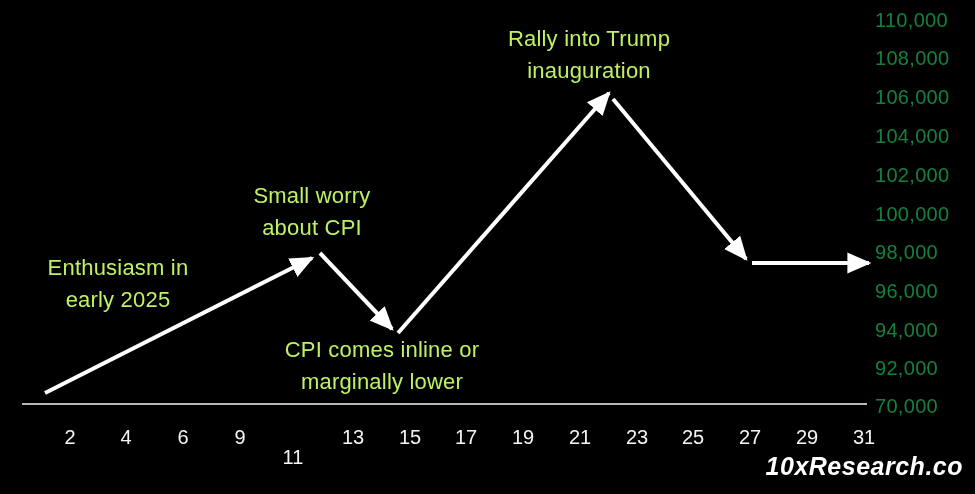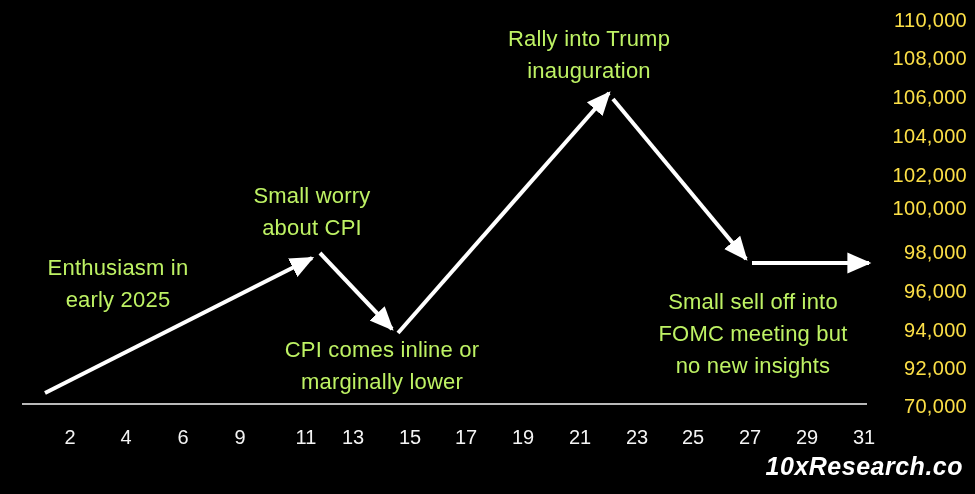--- a/index.html
+++ b/index.html
@@ -12,22 +12,22 @@
 
   
   .baseline{
     position:absolute;left:22px;top:403px;width:845px;height:2px;
     background:#b9b9b9;
   }
   .y-axis{
     position:absolute;left:876px;top:0;width:99px;height:420px;
   }
   .y-tick{
-    position:absolute;right:8px;width:92px;text-align:right;
-    color:#fde047;font-size:20px;letter-spacing:.3px;line-height:20px;
+    position:absolute;right:8px;width:92px;text-align:left;
+    color:#15803d;font-size:20px;letter-spacing:.3px;line-height:20px;
     white-space:nowrap;
   }
   .x-axis{
     position:absolute;left:0;top:424px;width:880px;height:30px;
   }
   .x-tick{
     position:absolute;top:0;width:40px;margin-left:-20px;text-align:center;
     color:#f4f4f4;font-size:20px;line-height:26px;
   }
 
@@ -73,53 +73,50 @@
   </svg>
 
   <div class="baseline"></div>
 
   <div class="y-axis">
       <div class="y-tick" style="top: 10px;">110,000</div>
       <div class="y-tick" style="top: 48px;">108,000</div>
       <div class="y-tick" style="top: 87px;">106,000</div>
       <div class="y-tick" style="top: 126px;">104,000</div>
       <div class="y-tick" style="top: 165px;">102,000</div>
-      <div class="y-tick" style="top: 198px;">100,000</div>
+      <div class="y-tick" style="top: 204px;">100,000</div>
       <div class="y-tick" style="top: 242px;">98,000</div>
       <div class="y-tick" style="top: 281px;">96,000</div>
       <div class="y-tick" style="top: 320px;">94,000</div>
       <div class="y-tick" style="top: 358px;">92,000</div>
       <div class="y-tick" style="top: 396px;">70,000</div>
     </div>
 
   <div class="x-axis">
       <div class="x-tick" style="left: 70px;">2</div>
       <div class="x-tick" style="left: 126px;">4</div>
       <div class="x-tick" style="left: 183px;">6</div>
       <div class="x-tick" style="left: 240px;">9</div>
-      <div class="x-tick" style="left: 306px;">11</div>
+      <div class="x-tick" style="left: 293px; margin-top: 20px;">11</div>
       <div class="x-tick" style="left: 353px;">13</div>
       <div class="x-tick" style="left: 410px;">15</div>
       <div class="x-tick" style="left: 466px;">17</div>
       <div class="x-tick" style="left: 523px;">19</div>
       <div class="x-tick" style="left: 580px;">21</div>
       <div class="x-tick" style="left: 637px;">23</div>
       <div class="x-tick" style="left: 693px;">25</div>
       <div class="x-tick" style="left: 750px;">27</div>
       <div class="x-tick" style="left: 807px;">29</div>
       <div class="x-tick" style="left: 864px;">31</div>
     </div>
 
   <div class="annot a-enthusiasm">Enthusiasm in
 early 2025</div>
   <div class="annot a-cpi">CPI comes inline or
 marginally lower</div>
   <div class="annot a-worry">Small worry
 about CPI</div>
   <div class="annot a-rally">Rally into Trump
 inauguration</div>
-  <div class="annot a-fomc">Small sell off into
-FOMC meeting but
-no new insights</div>
 
   <div class="watermark">10xResearch.co</div>
 
 </div>
 
 </body></html>

